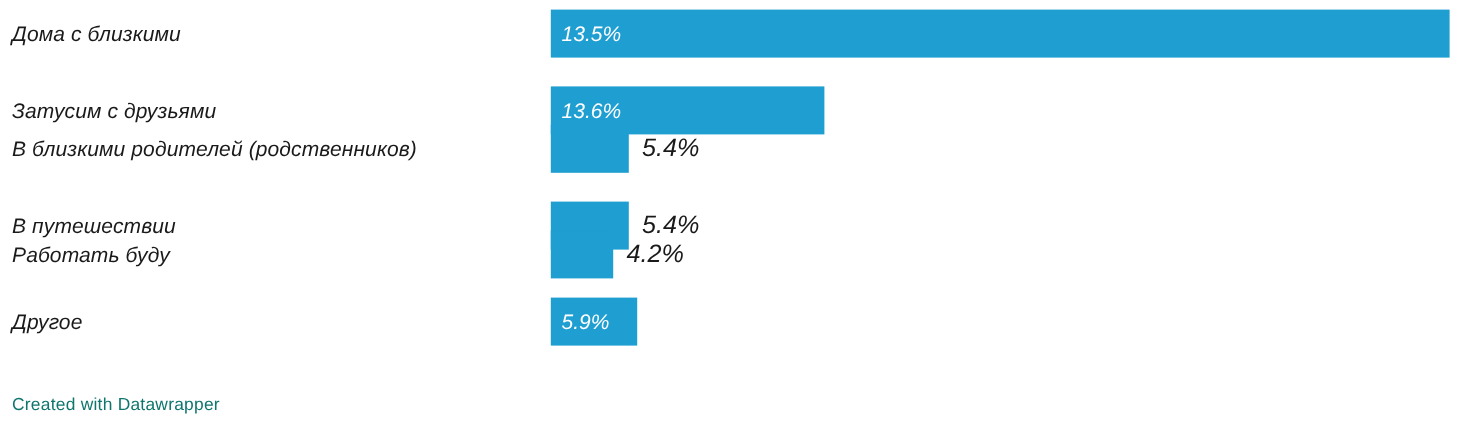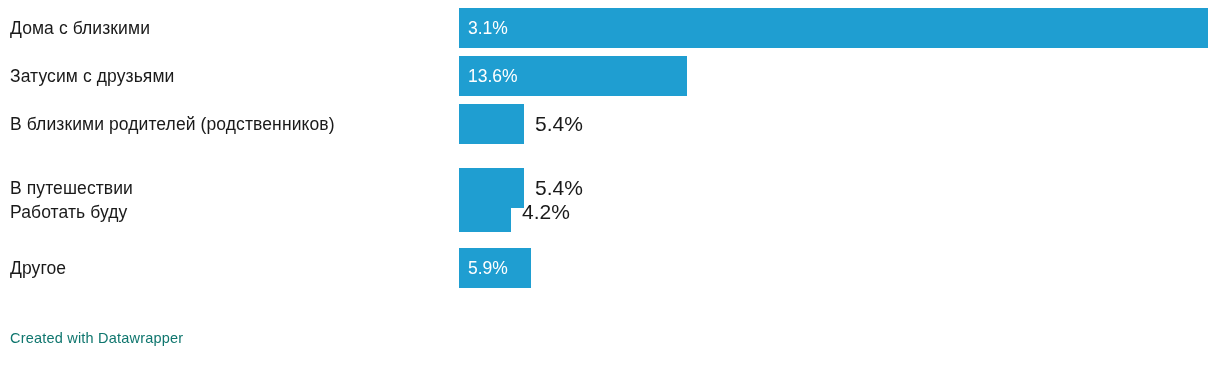--- a/index.html
+++ b/index.html
@@ -18,20 +18,21 @@
     width: 1220px;
     height: 366px;
     background: #ffffff;
   }
   .plot-area {
     position: absolute;
     left: 0;
     top: 0;
     width: 1001px;
     height: 300px;
+    font-style: italic;
   }
   .bar-row {
     position: absolute;
     left: 0;
     width: 1220px;
     height: 40px;
     display: flex;
     align-items: center;
   }
   .row-label {
@@ -90,25 +91,25 @@
 <body>
 
 <div id="chart-root">
 
   <div class="plot-area">
 
     <div class="bar-row" style="top:8px;">
       <div class="row-label">Дома с близкими</div>
       <div class="bar-track">
         <div class="bar" style="width:749px;"></div>
-        <div class="bar-value-inside">3.1%</div>
+        <div class="bar-value-inside">13.5%</div>
       </div>
     </div>
 
-    <div class="bar-row" style="top:56px;">
+    <div class="bar-row" style="top:72px;">
       <div class="row-label">Затусим с друзьями</div>
       <div class="bar-track">
         <div class="bar" style="width:228px;"></div>
         <div class="bar-value-inside">13.6%</div>
       </div>
     </div>
 
     <div class="bar-row" style="top:104px;">
       <div class="row-label">В близкими родителей (родственников)</div>
       <div class="bar-track">

